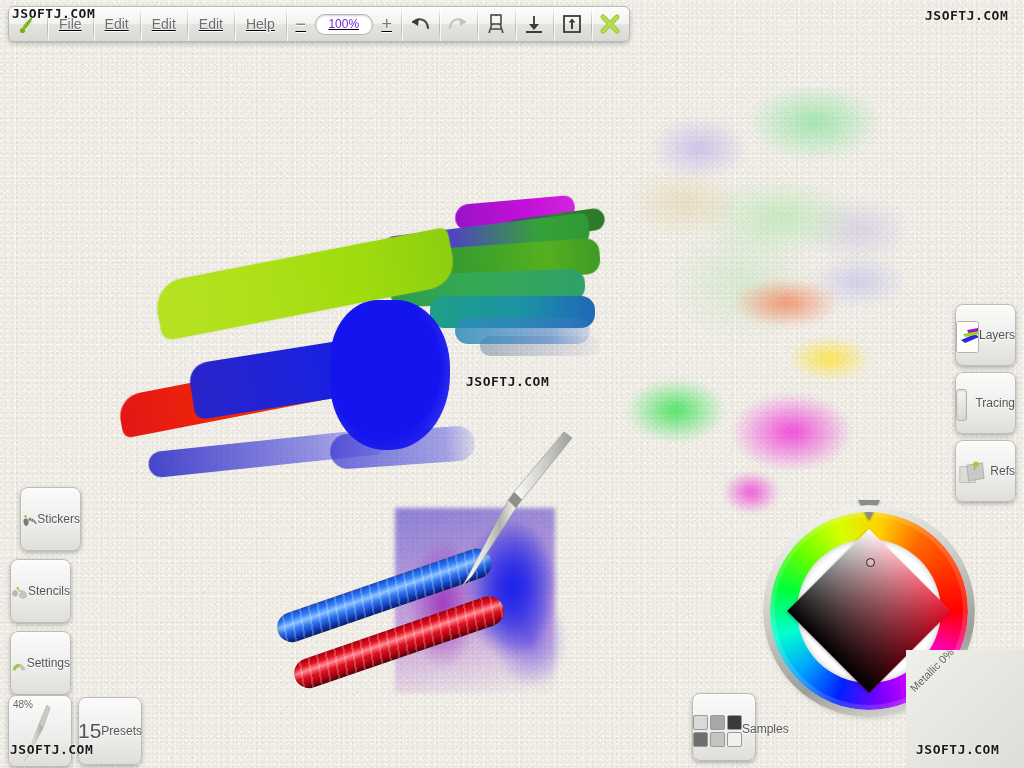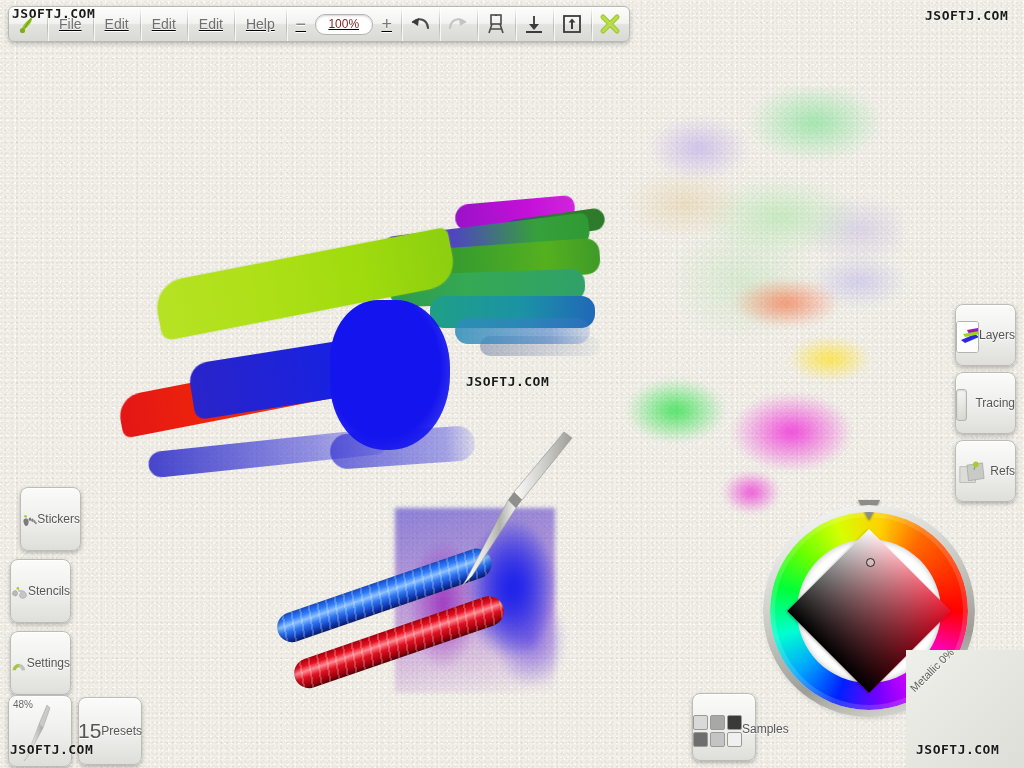--- a/index.html
+++ b/index.html
@@ -181,21 +181,21 @@
     text-decoration:underline;
   }
   #toolbar > *{display:flex;align-items:center;}
   .tb-sep{width:1px;background:linear-gradient(180deg,rgba(0,0,0,0),rgba(0,0,0,.18) 40%,rgba(0,0,0,.18) 60%,rgba(0,0,0,0));
           box-shadow:1px 0 0 rgba(255,255,255,.75);}
   .tb-logo{width:38px;justify-content:center;}
   .tb-menu{padding:0 11px;font-size:14px;color:#6f6f6f;cursor:default;text-shadow:0 1px 0 #fff;}
   .tb-zoomgrp{padding:0 6px;gap:6px;}
   .tb-sign{font-size:18px;color:#777;width:16px;text-align:center;cursor:default;text-shadow:0 1px 0 #fff;}
   #zoom-field{
-    width:56px;height:19px;line-height:19px;text-align:center;font-size:12px;color:#7f1d1d;
+    width:56px;height:19px;line-height:19px;text-align:center;font-size:12px;color:#6d28d9;
     background:#fff;border:1px solid #b5b5b0;border-radius:10px;
     box-shadow:inset 0 1px 2px rgba(0,0,0,.18);
   }
   .tb-icon{width:37px;justify-content:center;cursor:pointer;}
 
   
   .panel-btn{
     position:absolute;
     background:linear-gradient(180deg,#fbfbfa 0%,#eeeeec 55%,#dededa 100%);
     border:1px solid #bdbdb8;border-radius:8px;

